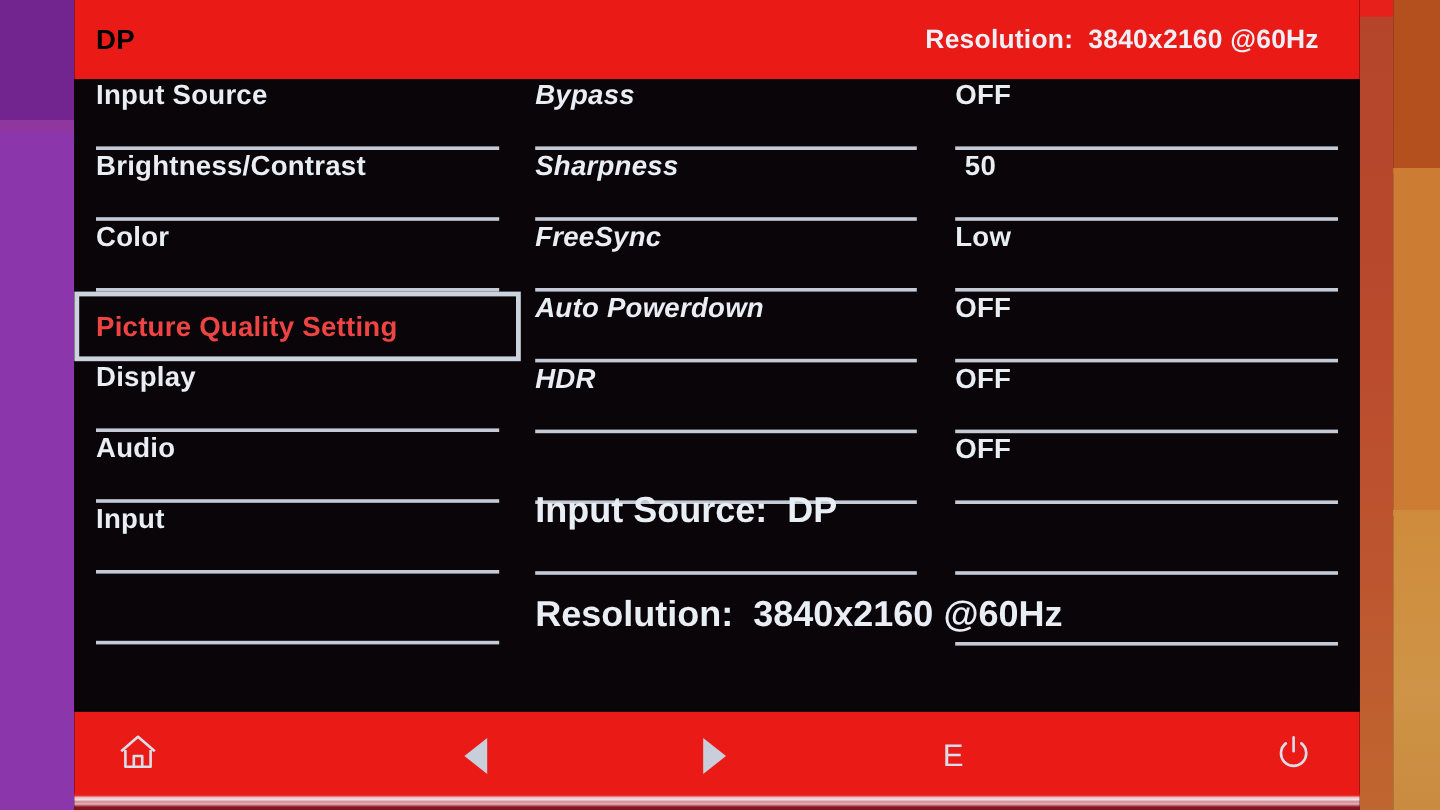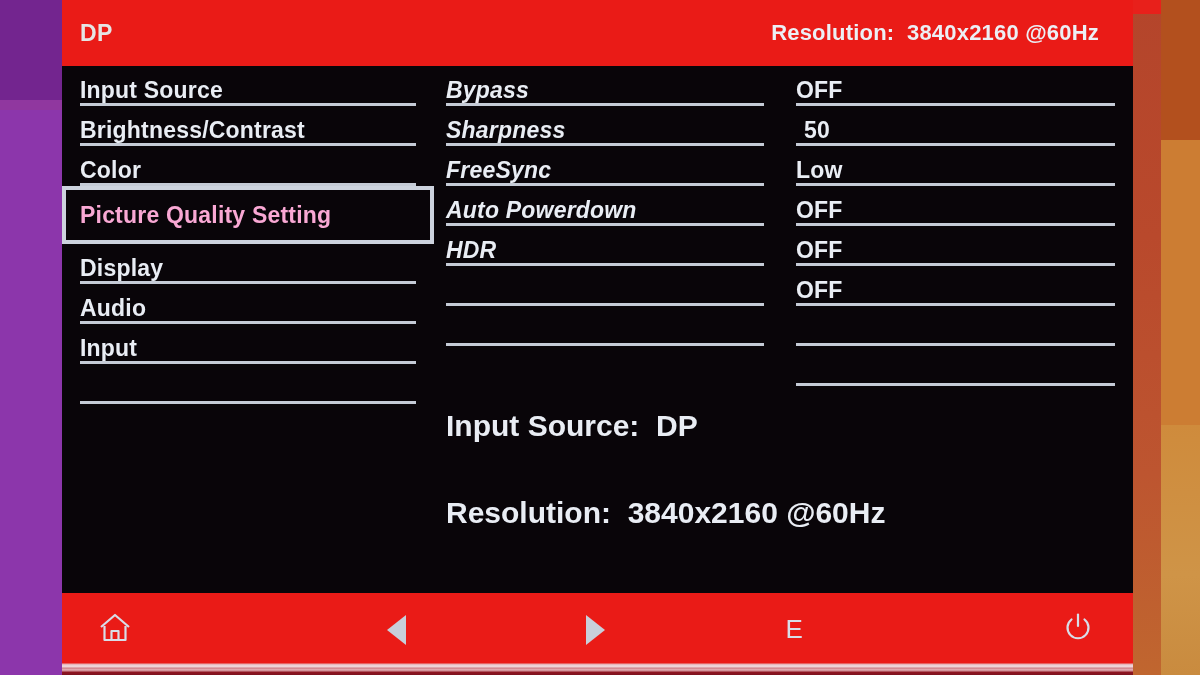--- a/index.html
+++ b/index.html
@@ -90,21 +90,21 @@
     height: 66px;
     background: #ea1b17;
     flex: 0 0 auto;
     display: flex;
     align-items: center;
     padding: 0 34px 0 18px;
     box-sizing: border-box;
     position: relative;
   }
   .osd-source {
-    color: #e5e5e5;
+    color: #000000;
     font-size: 23px;
     font-weight: bold;
     letter-spacing: 0.3px;
   }
   .osd-resolution {
     margin-left: auto;
     color: #eceff5;
     font-size: 22px;
     font-weight: bold;
     letter-spacing: 0.2px;
@@ -122,25 +122,25 @@
   .col {
     box-sizing: border-box;
     display: flex;
     flex-direction: column;
   }
   .col-menu   { width: 372px; padding-left: 18px; padding-right: 18px;}
   .col-item   { width: 350px; padding-left: 12px; padding-right: 20px; font-style: italic;}
   .col-value  { width: 349px; padding-left: 12px; padding-right: 18px;}
 
   .row {
-    height: 40px;
+    height: 59px;
     box-sizing: border-box;
     position: relative;
     display: flex;
-    align-items: flex-end;
+    align-items: flex-start;
     padding-bottom: 3px;
   }
   .row::after {
     content: "";
     position: absolute;
     left: 0; right: 0; bottom: 0;
     height: 3px;
     background: #c5cbd6;
   }
   .row-label {
@@ -155,21 +155,21 @@
     border: 4px solid #cdd3de;
     align-items: center;
     padding-bottom: 0;
     padding-left: 14px;
     margin-left: -18px;
     margin-right: -18px;
     width: 372px;
     height: 58px;
   }
   .row.selected::after { display: none; }
-  .row.selected .row-label { color: #f9a8d4; }
+  .row.selected .row-label { color: #ef4444; }
   .value-indent { padding-left: 8px; }
 
   
   .osd-status {
     position: absolute;
     left: 372px;
     bottom: 8px;
     color: #e9edf4;
     font-size: 30px;
     font-weight: bold;

